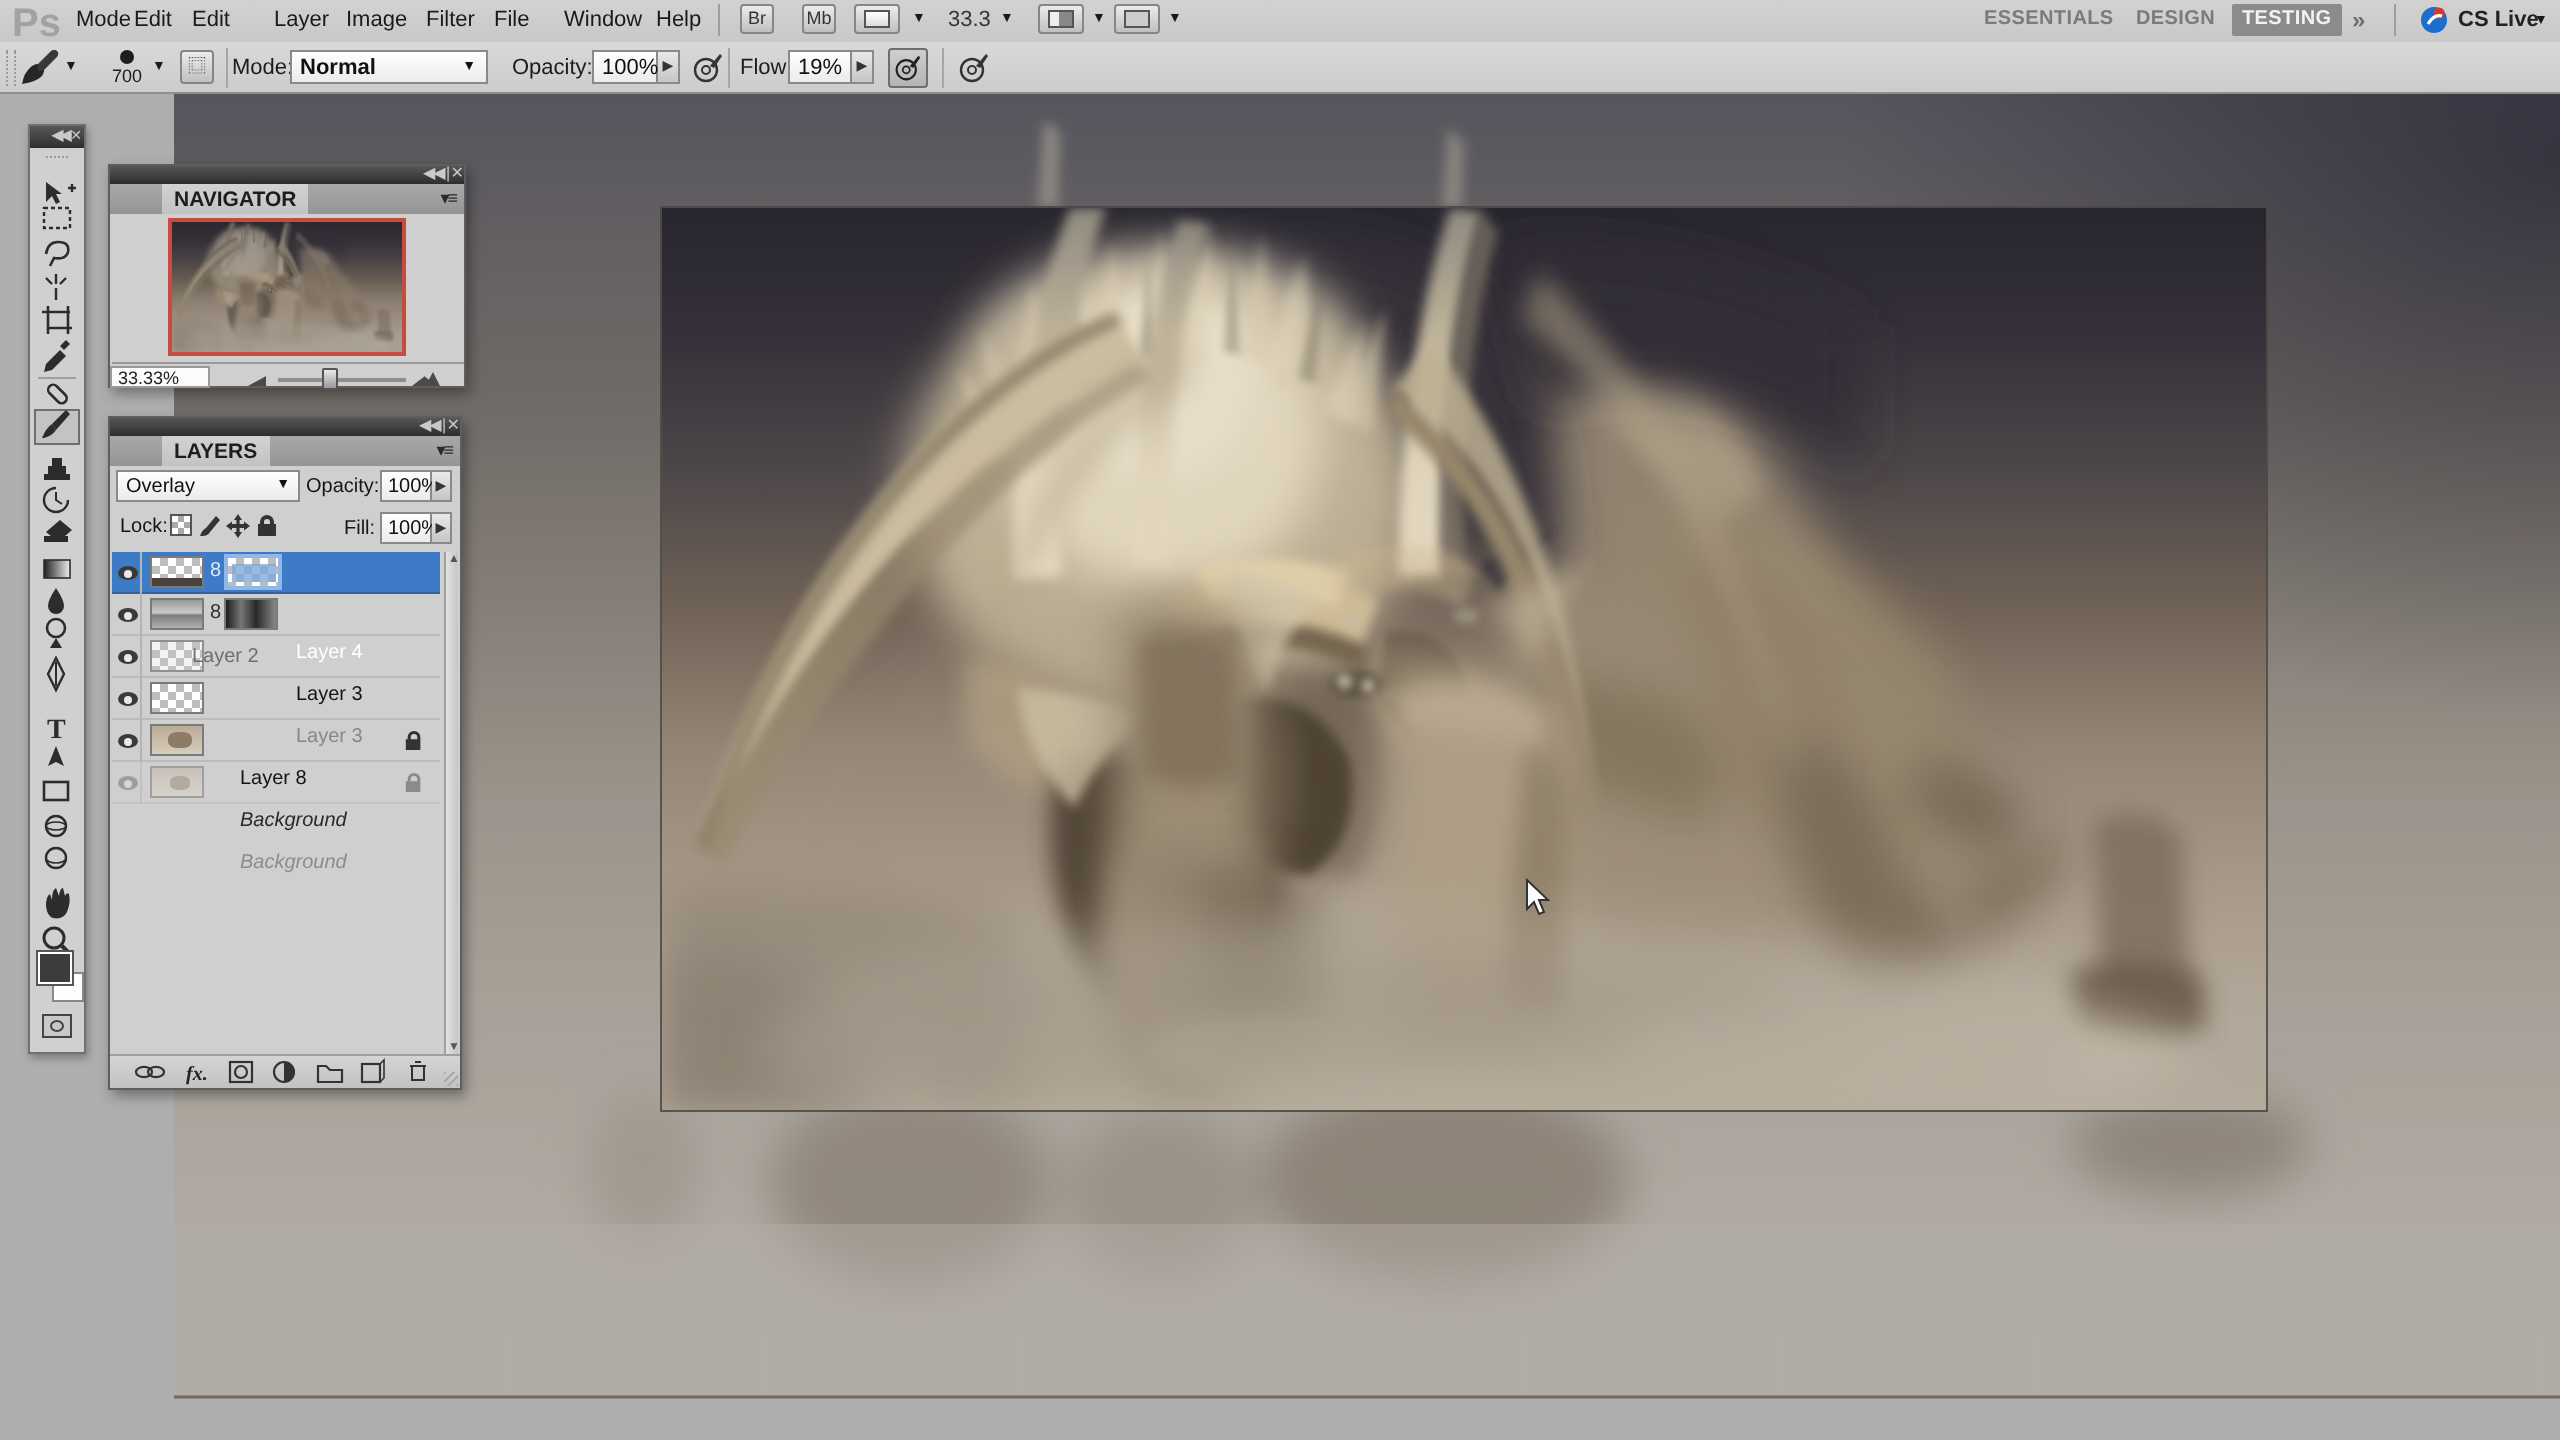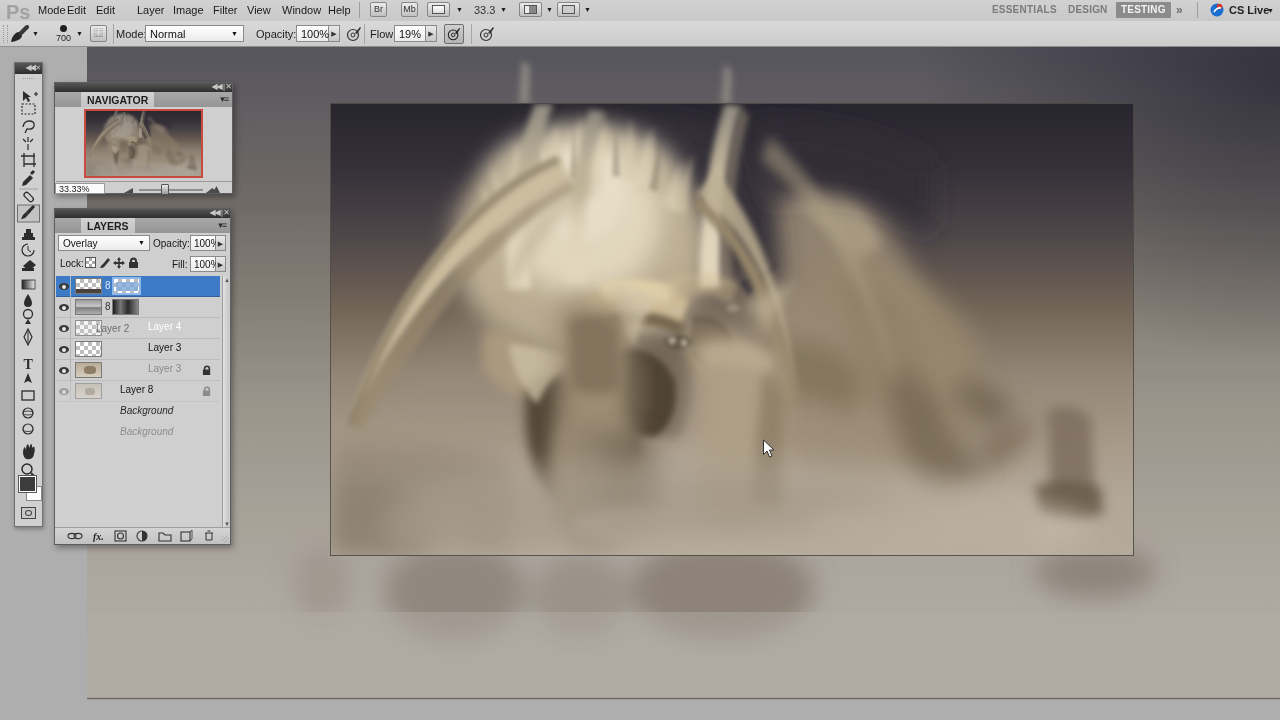--- a/index.html
+++ b/index.html
@@ -287,21 +287,21 @@
   </svg>
 
   <div id="menubar">
     <span class="ps">Ps</span>
     <span class="m" style="left:38px">Mode</span>
     <span class="m" style="left:67px">Edit</span>
     <span class="m" style="left:96px">Edit</span>
     <span class="m" style="left:137px">Layer</span>
     <span class="m" style="left:173px">Image</span>
     <span class="m" style="left:213px">Filter</span>
-    <span class="m" style="left:247px">View</span>
+    <span class="m" style="left:247px">File</span>
     <span class="m" style="left:282px">Window</span>
     <span class="m" style="left:328px">Help</span>
     <span class="sep" style="left:359px"></span>
     <span class="appbtn" style="left:370px;width:17px;">Br</span>
     <span class="appbtn" style="left:401px;width:17px;">Mb</span>
     <span class="appbtn" style="left:427px;width:23px;"><span style="display:inline-block;width:13px;height:9px;border:1px solid #555;background:linear-gradient(#fff,#ddd);margin-top:2px;"></span></span>
     <span class="m" style="left:456px;font-size:7px;top:6px;">▼</span>
     <span class="m" style="left:474px;color:#333;font-size:11px;top:4px;">33.3</span>
     <span class="m" style="left:500px;font-size:7px;top:6px;">▼</span>
     <span class="appbtn" style="left:519px;width:23px;"><span style="display:inline-block;width:13px;height:9px;border:1px solid #555;background:linear-gradient(90deg,#eee 40%,#888 40%);margin-top:2px;"></span></span>
@@ -328,21 +328,21 @@
       <path d="M1,17 Q2,11 6,8 Q9,6 11,8 Q13,10 11,13 Q8,16 1,17 Z" fill="#262626"></path>
       <path d="M9,7 L15,1 Q17,-1 18.5,0.5 Q20,2 18,4 L12,10 Q10,11 9,10 Z" fill="#383838"></path>
     </svg>
     <span class="lbl" style="left:32px;font-size:7px;top:9px;">▼</span>
     <span style="position:absolute;left:60px;top:4px;width:7px;height:7px;border-radius:50%;background:#1e1e1e;"></span>
     <span class="lbl" style="left:56px;top:12px;font-size:9px;">700</span>
     <span class="lbl" style="left:76px;font-size:7px;top:9px;">▼</span>
     <span class="appbtn" style="left:90px;top:4px;width:17px;height:17px;line-height:15px;">⿴</span>
     <span class="vsep" style="left:113px"></span>
     <span class="lbl" style="left:116px">Mode:</span>
-    <span class="whitebox" style="left:145px;width:99px;padding:2px 4px;">Normal<span style="position:absolute;right:5px;top:4px;font-size:7px;">▼</span></span>
+    <span class="whitebox" style="left:145px;width:99px;padding:2px 4px;font-weight:bold;">Normal<span style="position:absolute;right:5px;top:4px;font-size:7px;">▼</span></span>
     <span class="lbl" style="left:256px">Opacity:</span>
     <span class="whitebox" style="left:296px;width:33px;padding:2px 4px;">100%</span>
     <span class="arrowbtn" style="left:329px;">▶</span>
     <svg class="lbl" style="left:346px;top:5px" width="16" height="16" viewBox="0 0 16 16">
       <circle cx="7" cy="9" r="5.5" fill="none" stroke="#333" stroke-width="1.2"></circle>
       <circle cx="7" cy="9" r="2" fill="none" stroke="#333" stroke-width="1"></circle>
       <path d="M9,7 L14,1 L15,2 L11,8" fill="#333"></path>
     </svg>
     <span class="vsep" style="left:364px"></span>
     <span class="lbl" style="left:370px">Flow:</span>

